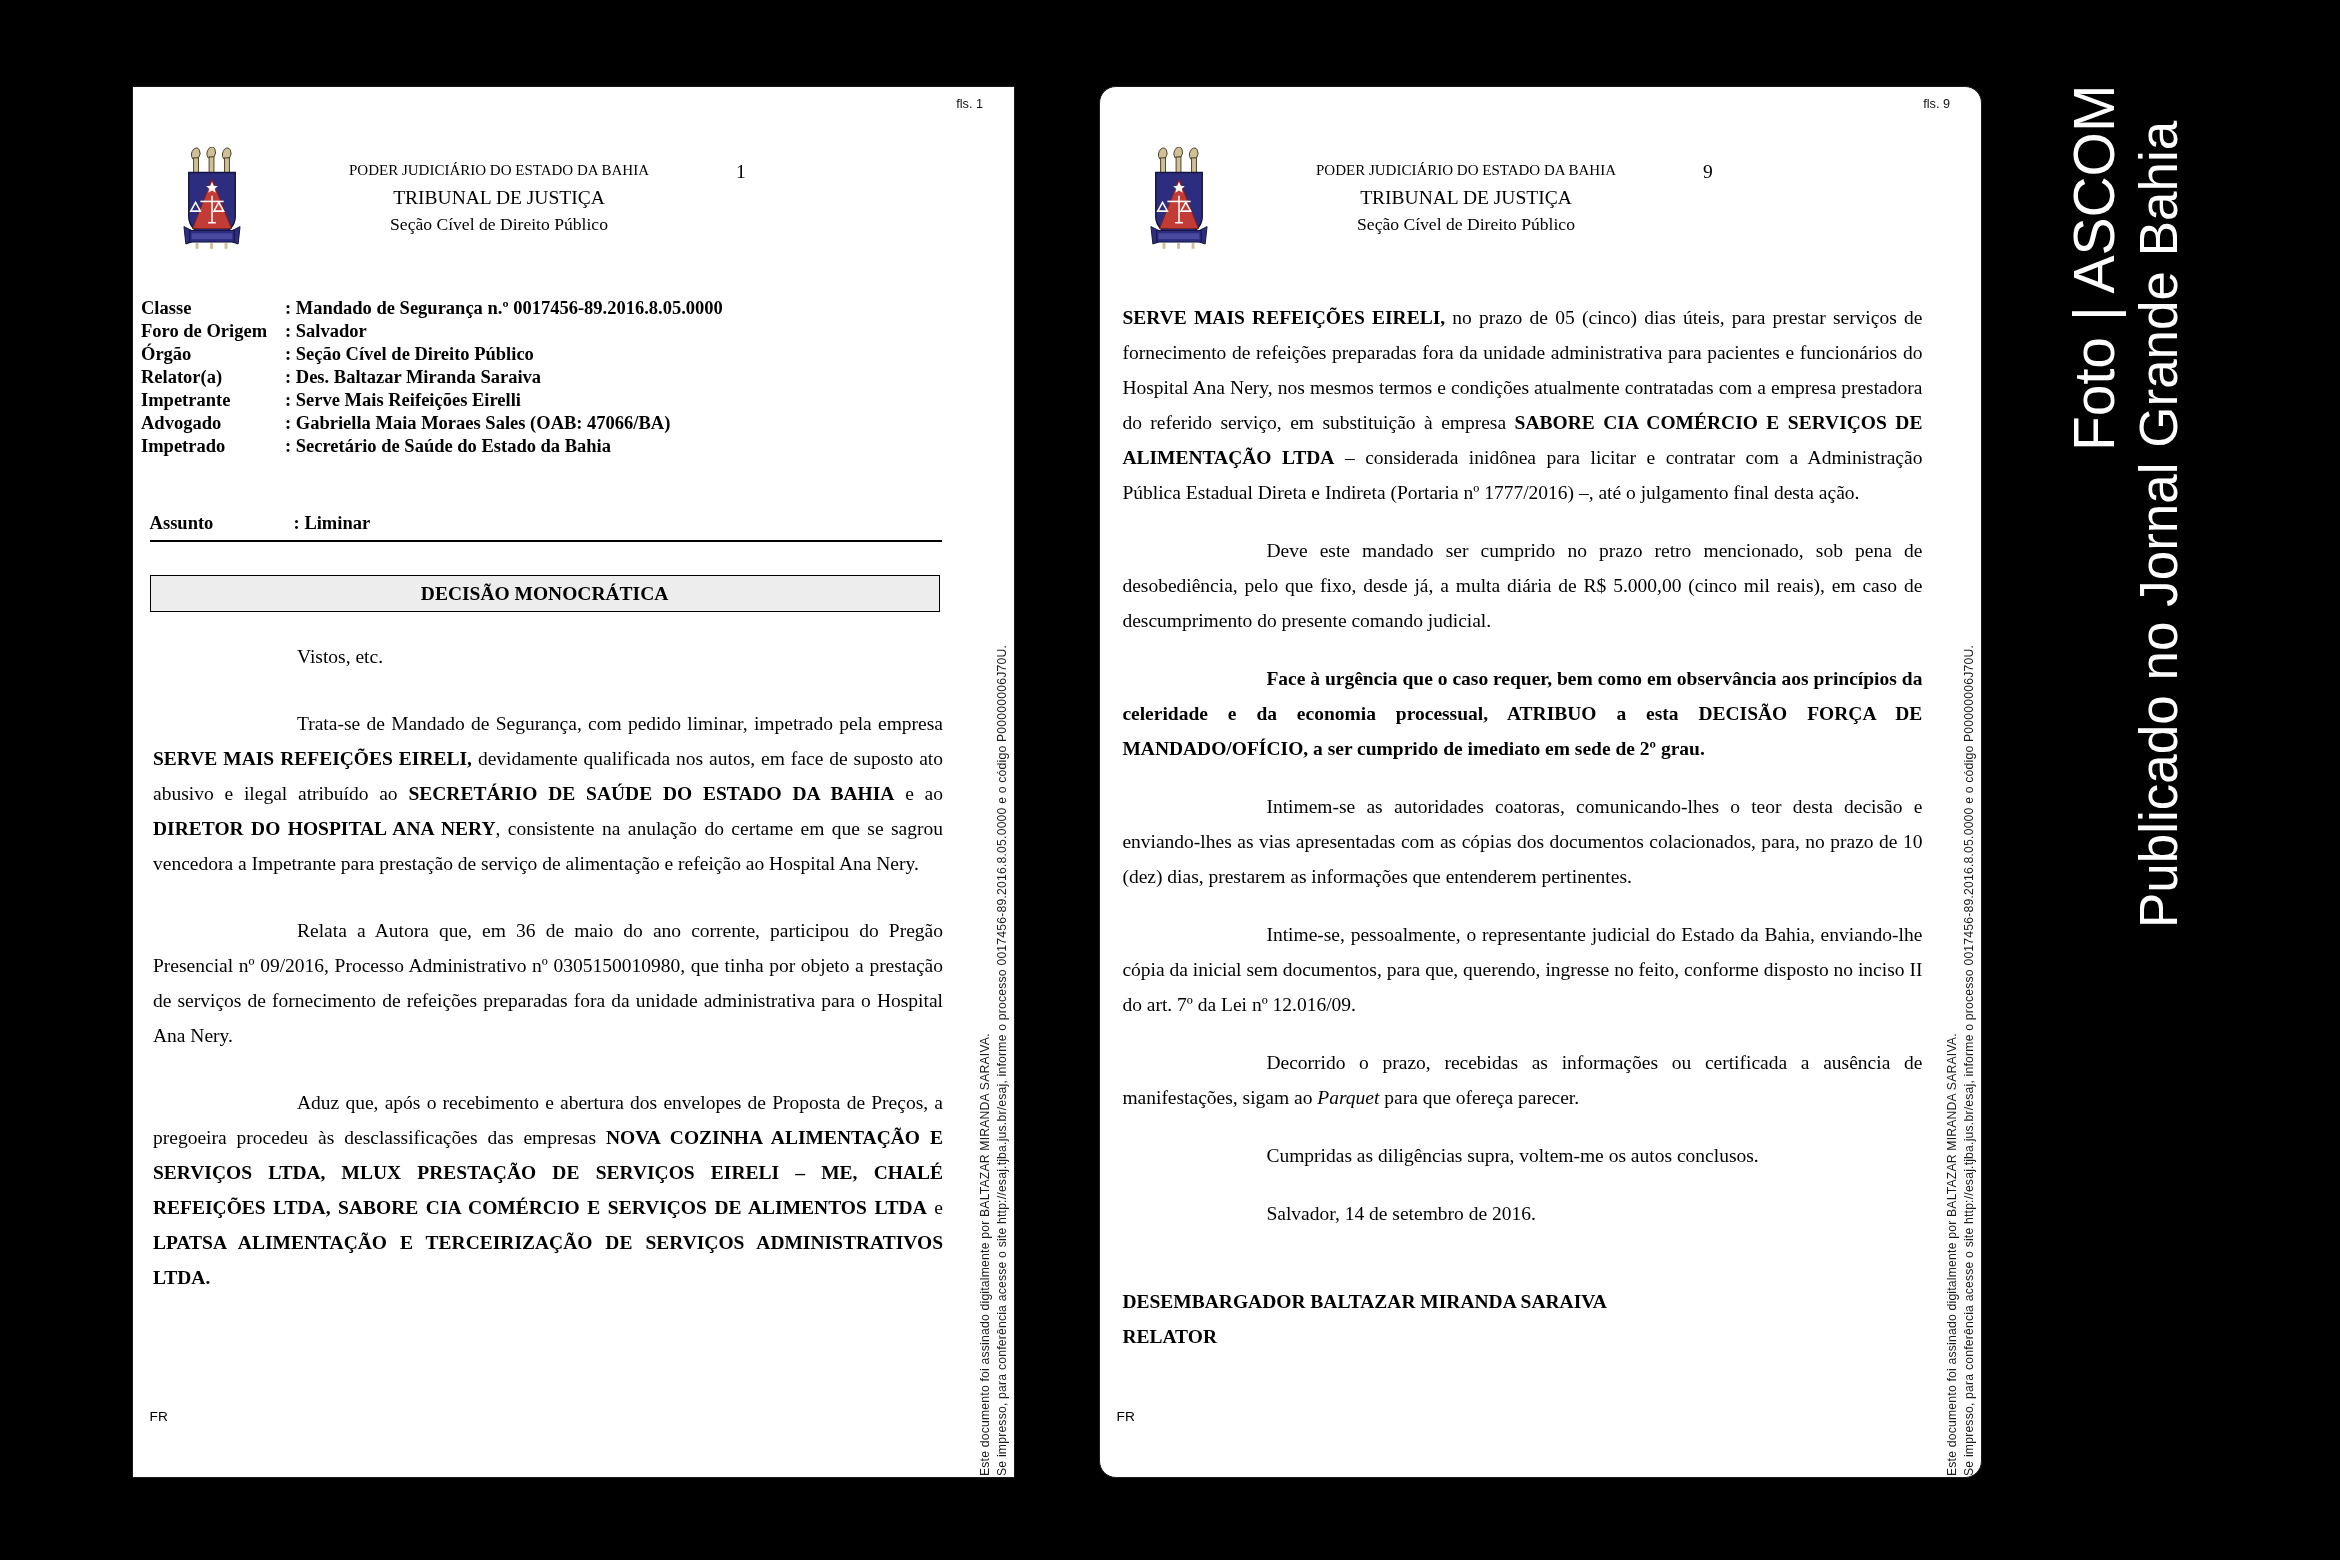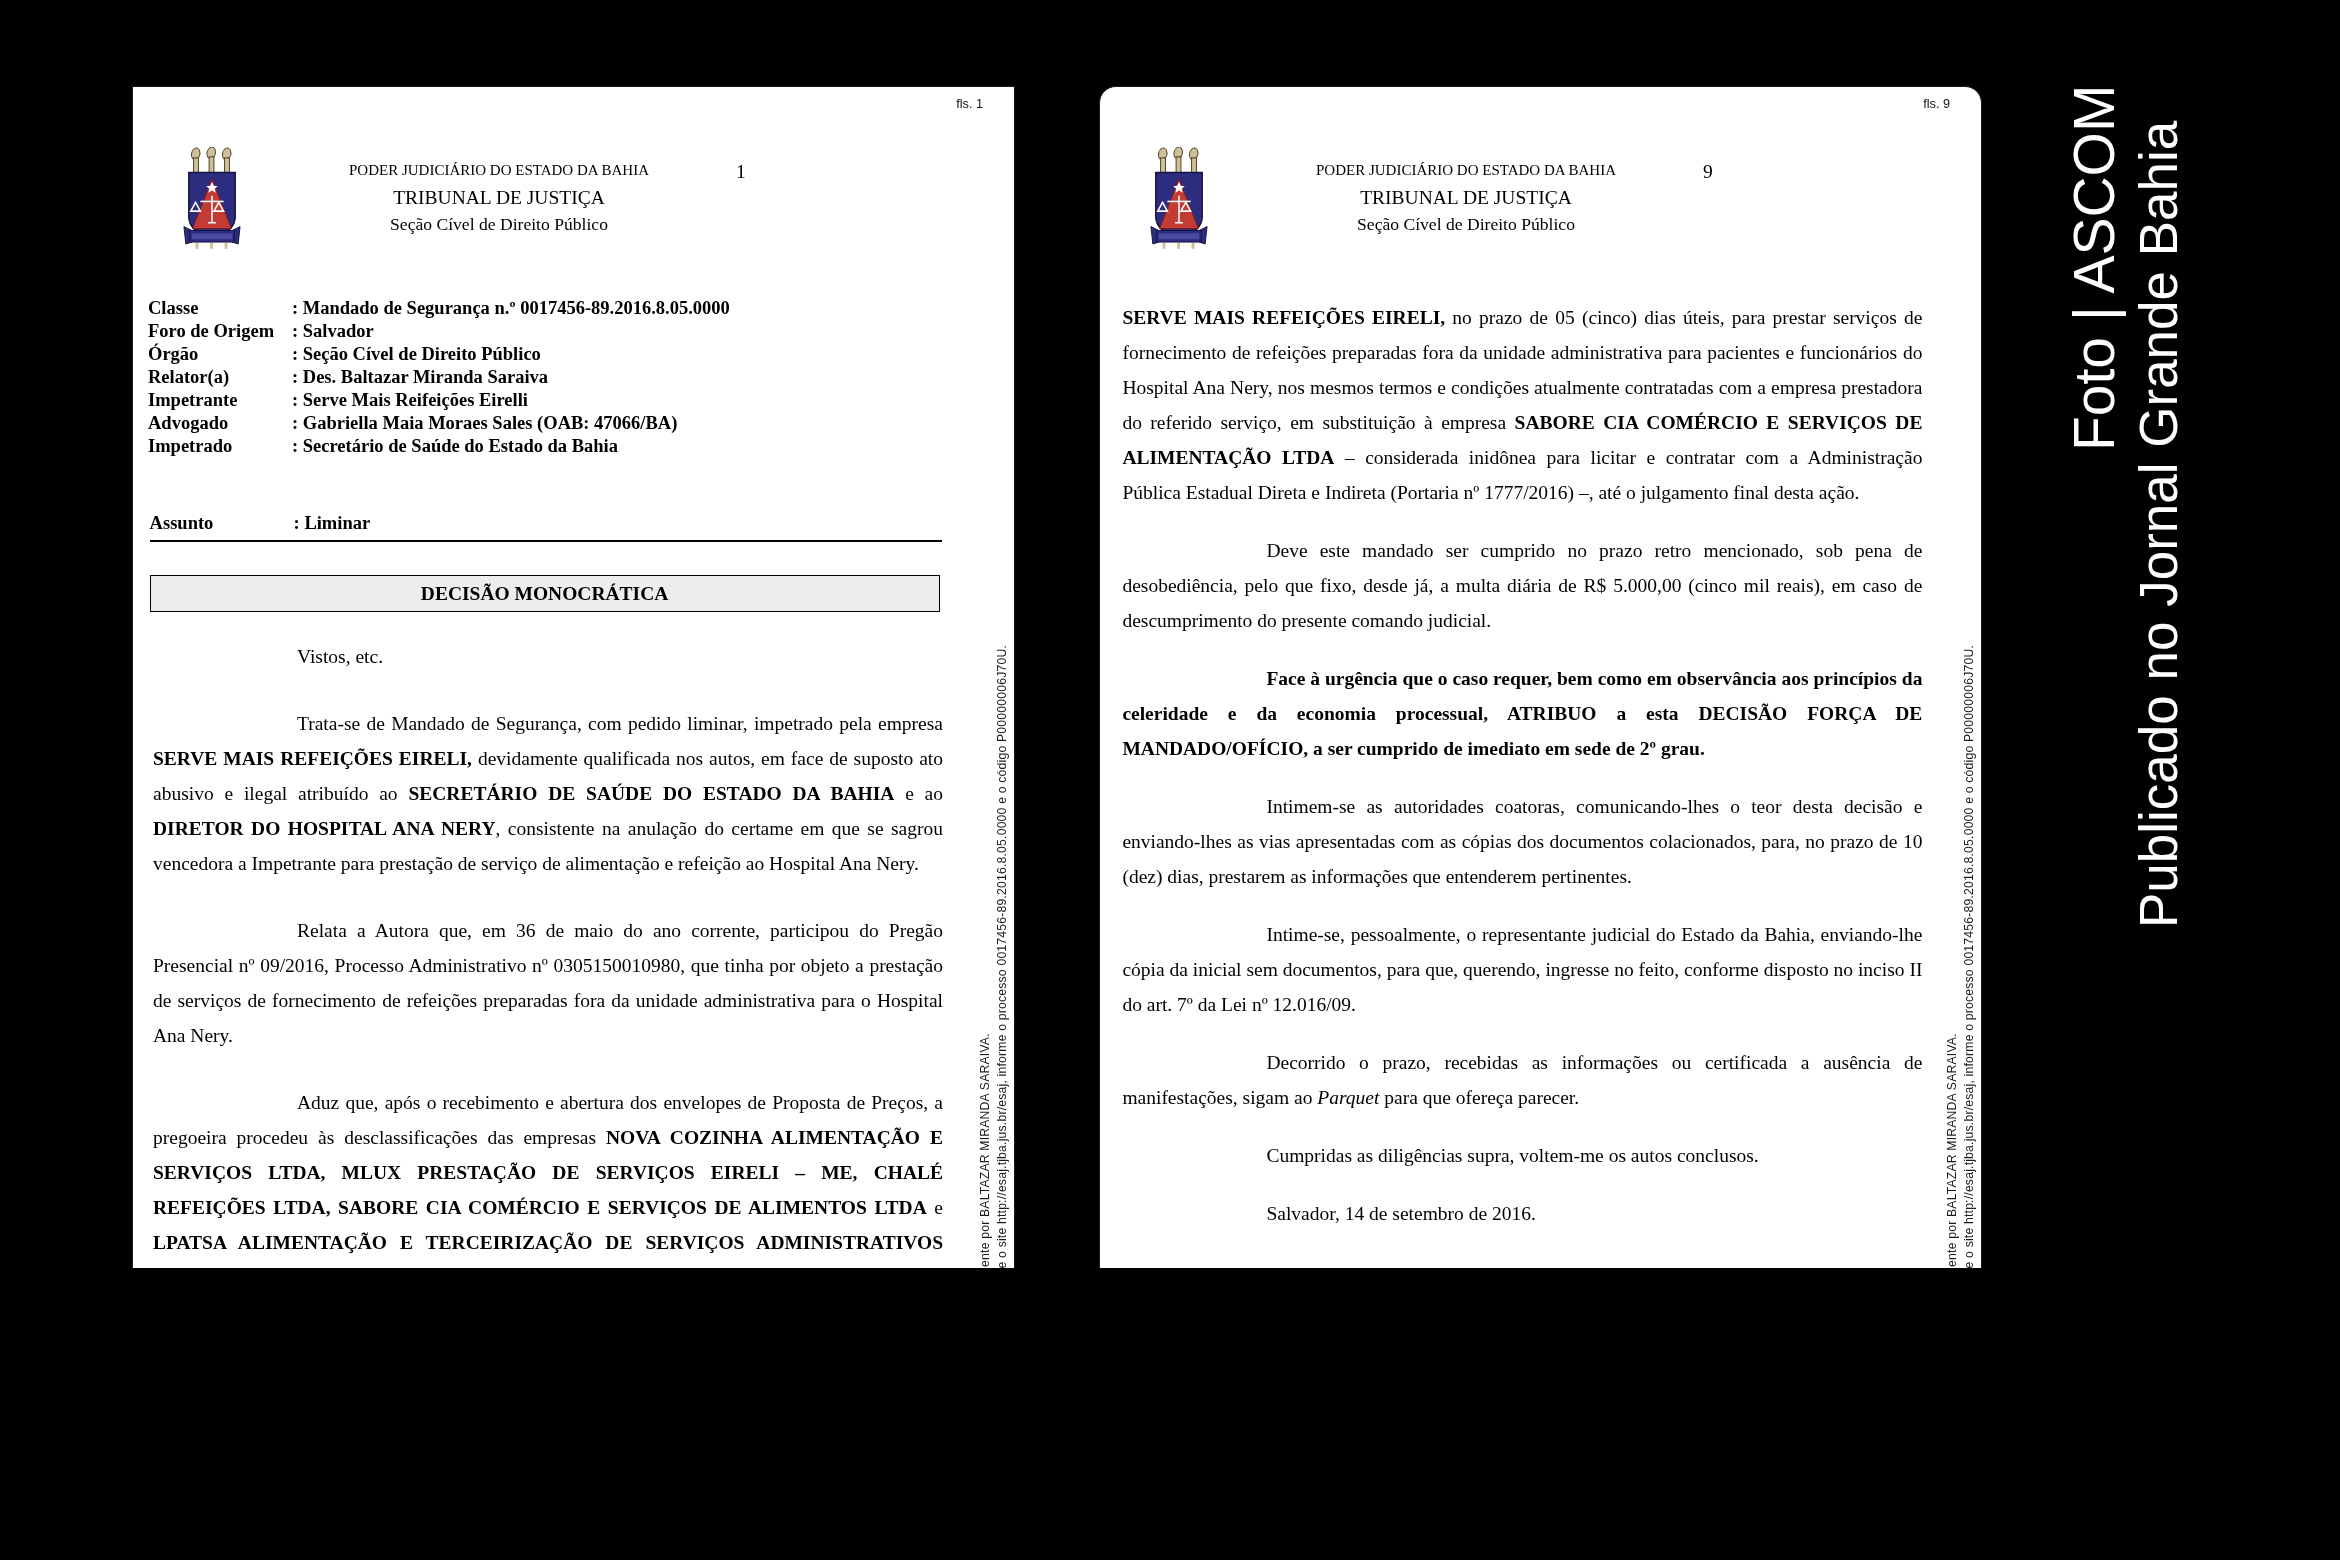--- a/index.html
+++ b/index.html
@@ -1,30 +1,30 @@
 <!DOCTYPE html>
 <html><head>
 <meta charset="utf-8">
 <style>
   html,body{margin:0;padding:0;background:#000;}
-  .stage{position:relative;width:2341px;height:1268px;background:#000;overflow:hidden;
+  .stage{position:relative;width:2341px;height:1560px;background:#000;overflow:hidden;
          font-family:"Liberation Serif",serif;color:#000;}
   .page{position:absolute;top:86px;width:883px;height:1392px;background:#fff;
         border:1px solid #1a1a1a;box-sizing:border-box;}
   .page1{left:132px;}
   .page2{left:1099px;border-radius:17px;}
   .fls{position:absolute;top:9.8px;right:31px;font-family:"Liberation Sans",sans-serif;
        font-size:12.7px;color:#111;}
   .crest{position:absolute;left:49px;top:60px;width:60px;height:105px;}
   .hdr{position:absolute;left:137px;top:70px;width:458px;text-align:center;line-height:27px;}
   .hdr .h1{font-size:15px;}
   .hdr .h2{font-size:19.5px;}
   .hdr .h3{font-size:17.6px;}
   .pgnum{position:absolute;left:603px;top:74px;font-size:19.5px;}
-  .meta{position:absolute;left:15px;top:210px;width:848px;font-size:18.5px;font-weight:bold;
+  .meta{position:absolute;left:8px;top:210px;width:848px;font-size:18.5px;font-weight:bold;
         line-height:23px;}
   .meta .row .lbl{display:inline-block;width:144px;}
   .assunto-row{position:absolute;left:16.6px;top:426px;font-size:18.5px;font-weight:bold;}
   .assunto-row .lbl{display:inline-block;width:144px;}
   .rule{position:absolute;left:16.6px;top:453px;width:792px;border-top:2px solid #000;}
   .decision-box{position:absolute;left:16.6px;top:488px;width:788px;height:35px;
         background:#ededed;border:1px solid #000;text-align:center;line-height:35px;
         font-size:19.5px;font-weight:bold;}
   .body{position:absolute;font-size:19.5px;line-height:35px;text-align:justify;}
   .body1{left:20px;top:538px;width:790px;}

